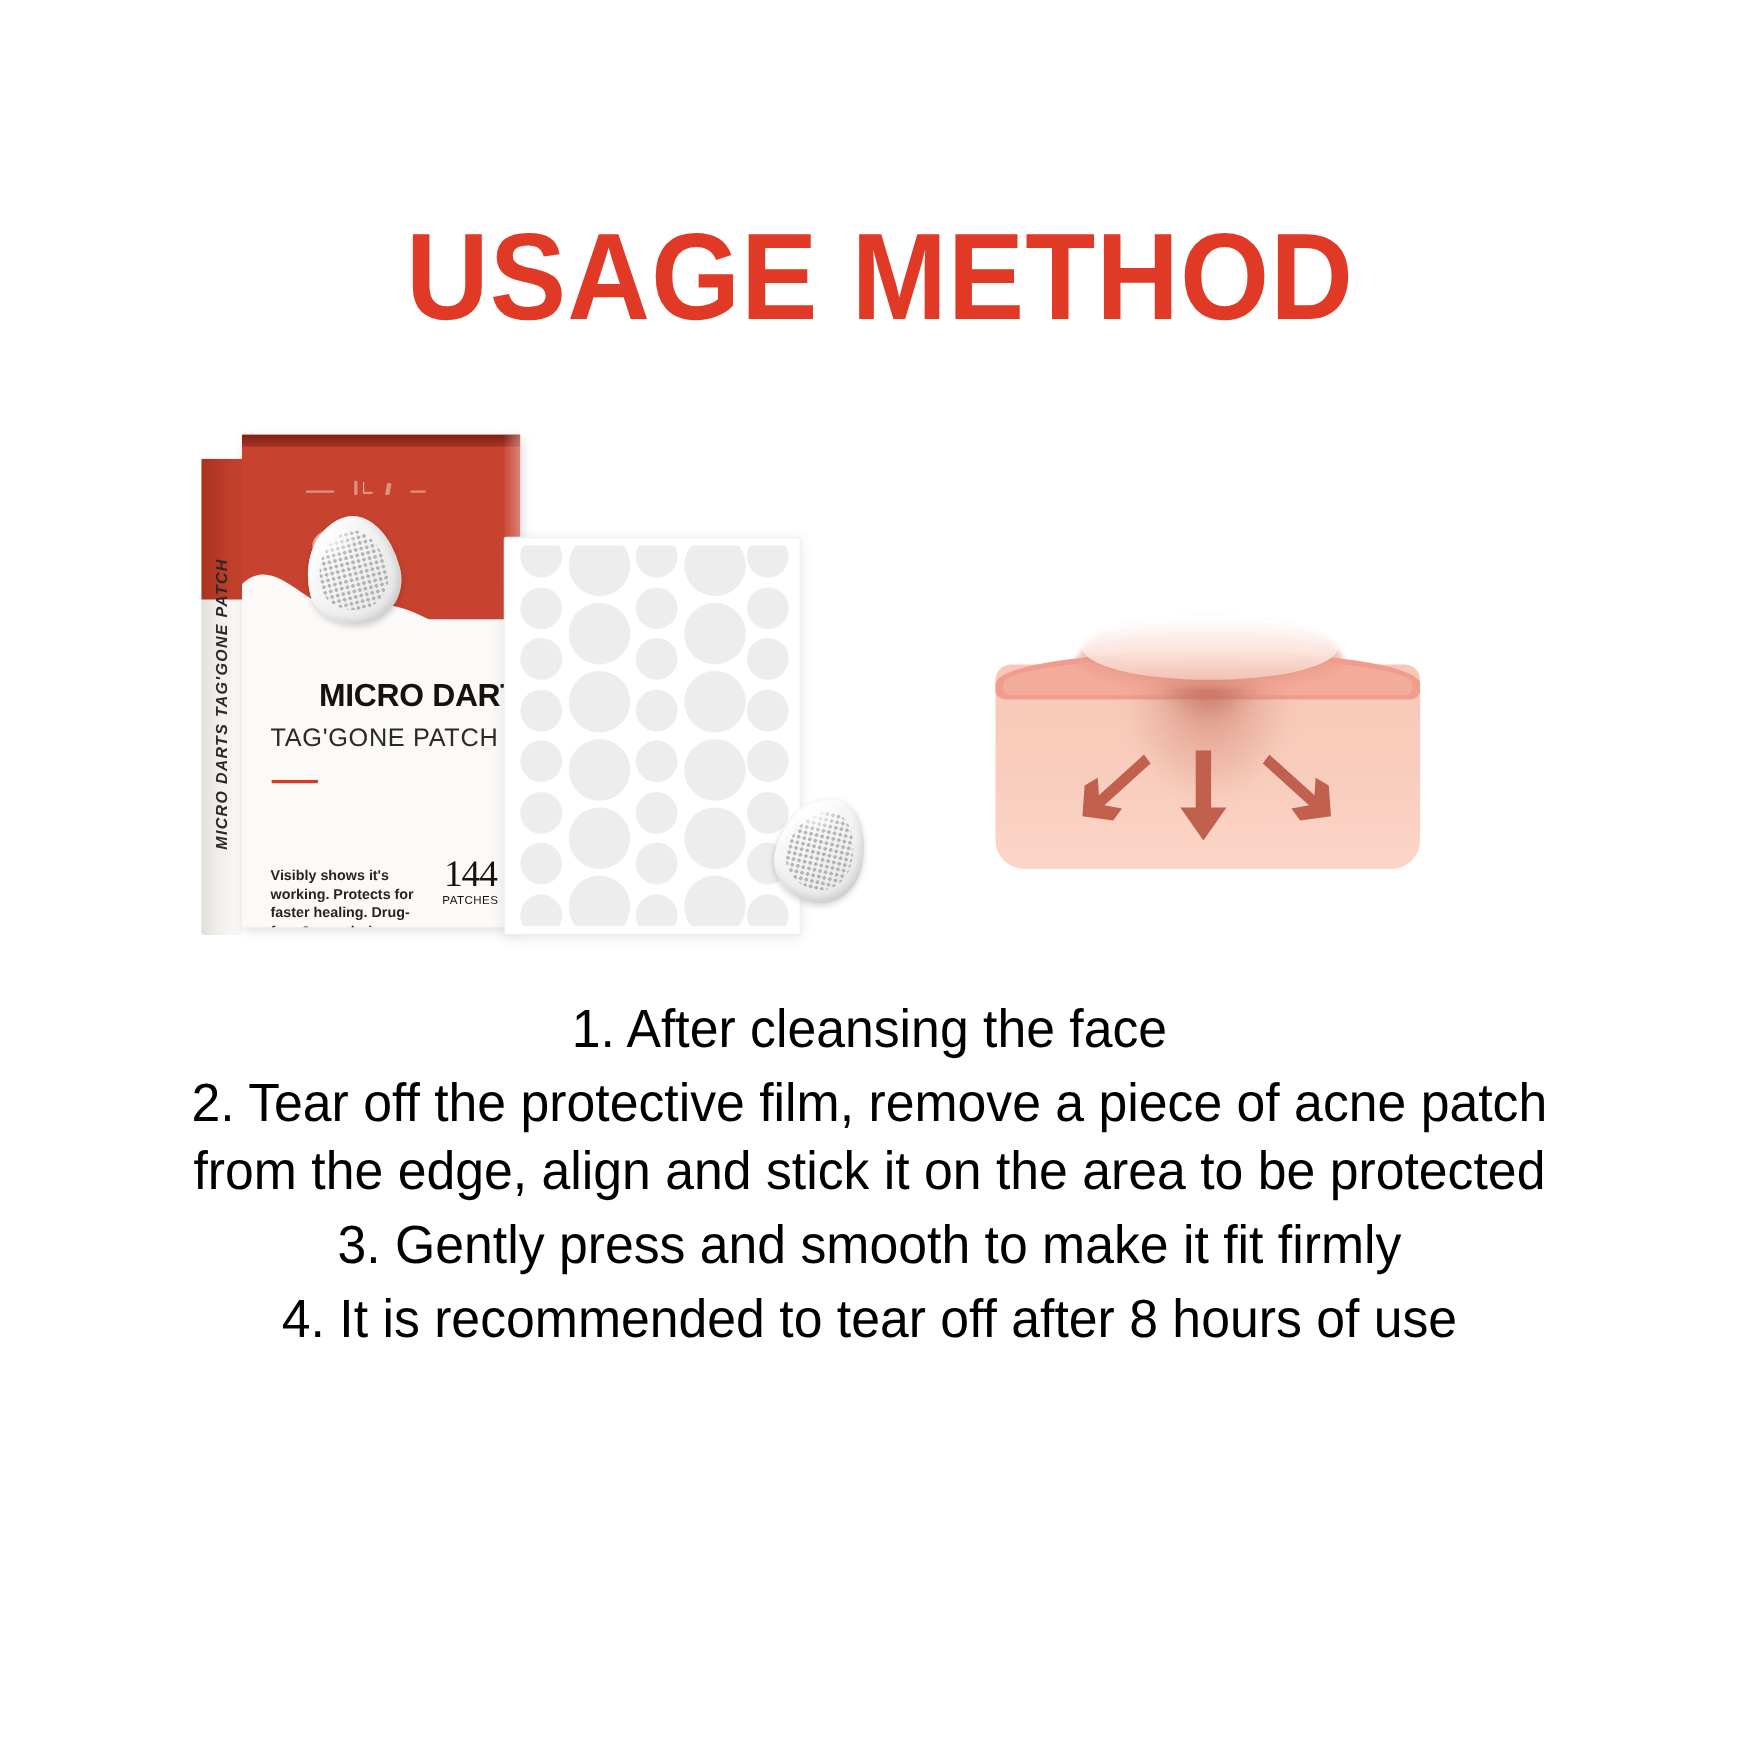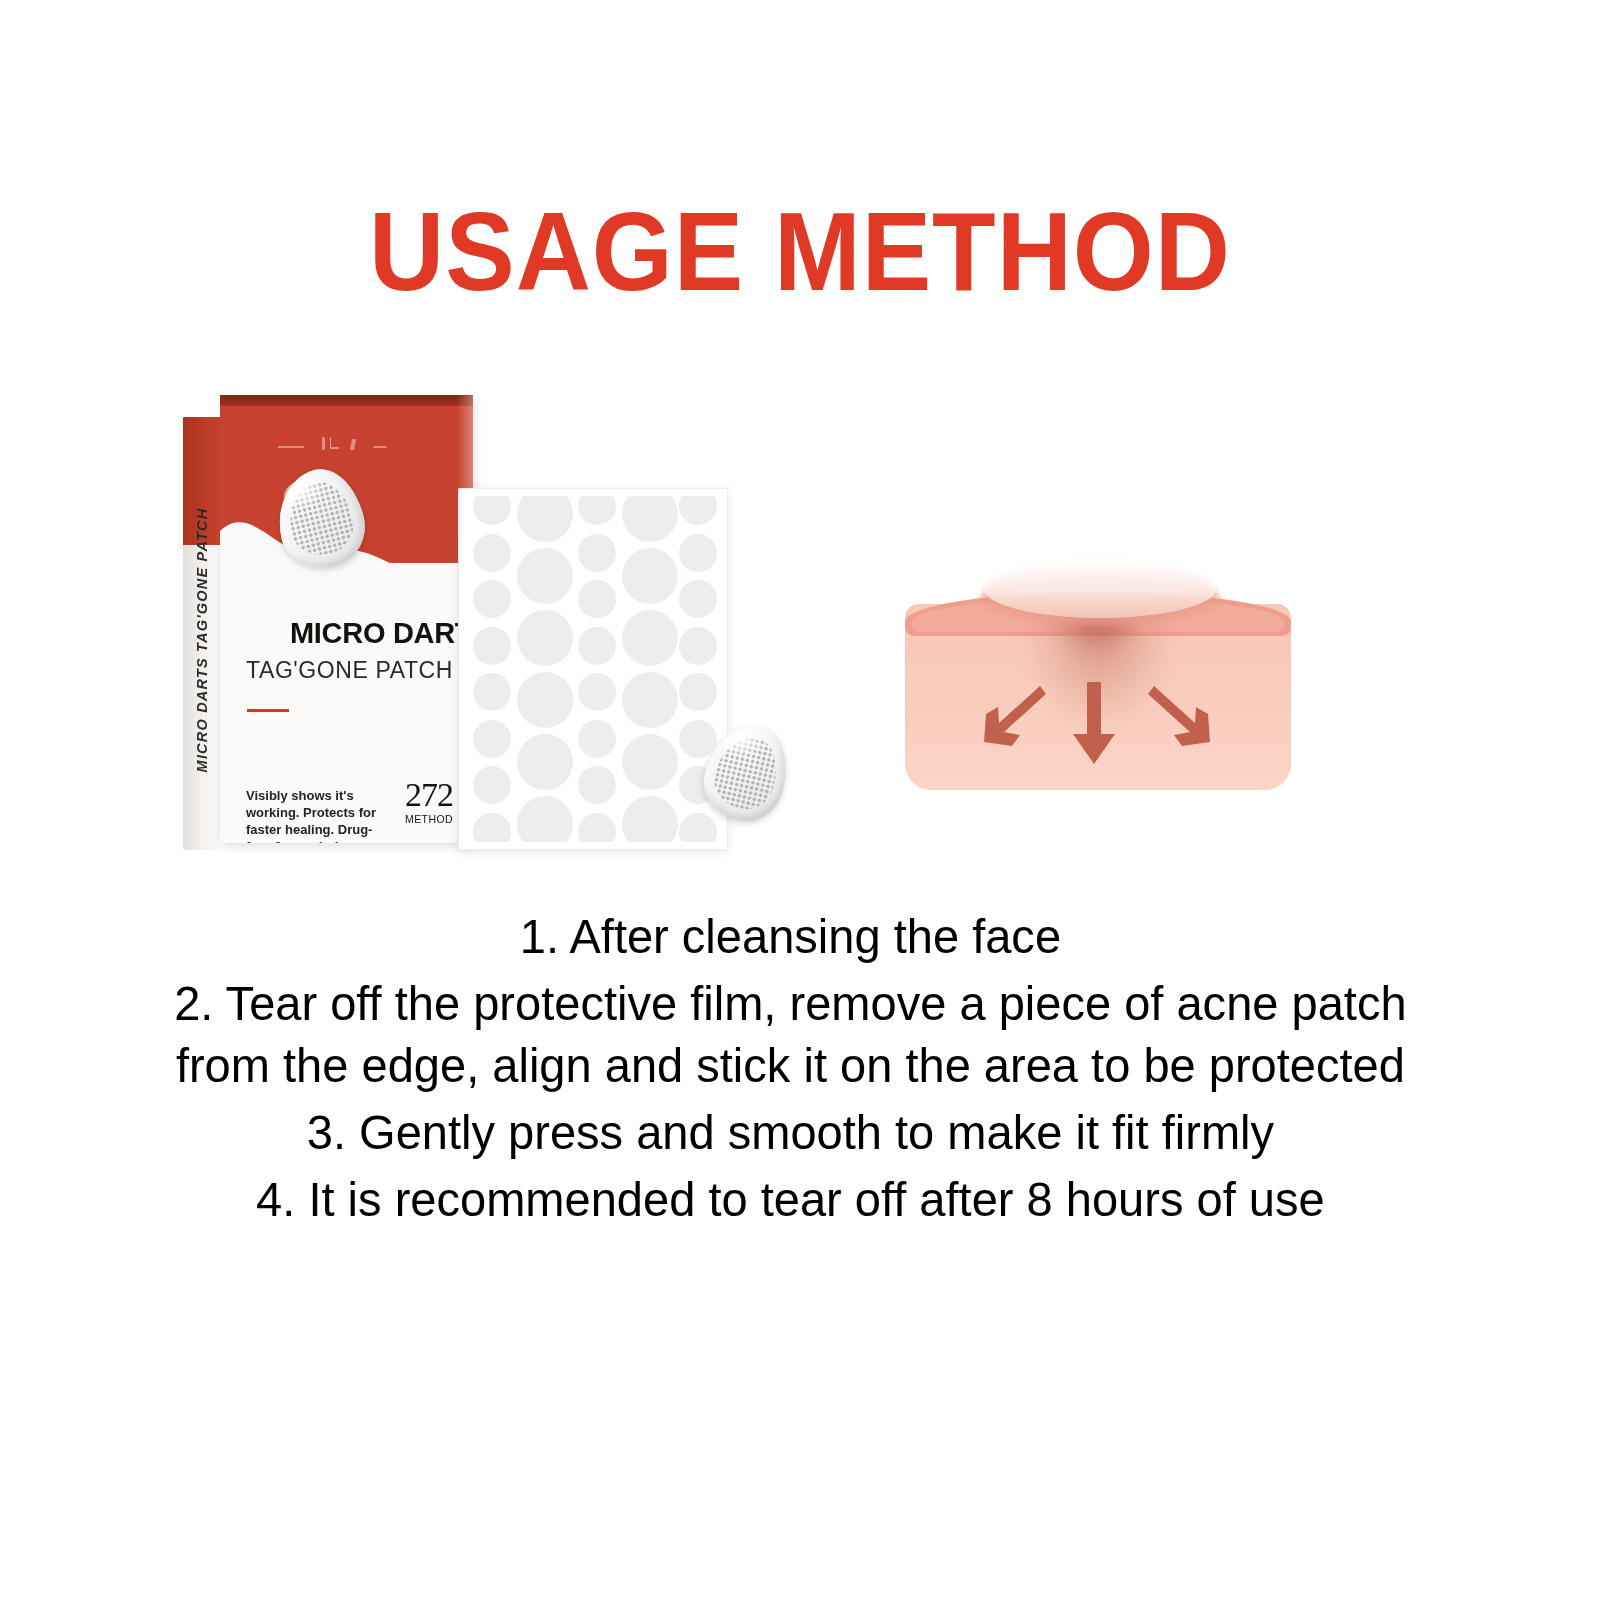--- a/index.html
+++ b/index.html
@@ -429,22 +429,22 @@
         </div>
       </div>
 
       <div class="box-title">MICRO DARTS</div>
       <div class="box-subtitle">TAG'GONE PATCH</div>
       <div class="box-rule"></div>
 
       <div class="box-tagline">Visibly shows it's working. Protects for faster healing. Drug-free &amp; non-drying</div>
 
       <div class="box-count">
-        <span class="num">272</span>
-        <span class="lbl">METHOD</span>
+        <span class="num">144</span>
+        <span class="lbl">PATCHES</span>
       </div>
     </div>
   </div>
 
   <div class="patch-sheet">
     <div class="sheet-inner">
 
     <div class="dot" style="width: 38px; height: 38px; left: 7px; top: -9px; background: rgb(237, 237, 237);"></div>
         <div class="dot" style="width: 38px; height: 38px; left: 7px; top: 37.5714px; background: rgb(237, 237, 237);"></div>
         <div class="dot" style="width: 38px; height: 38px; left: 7px; top: 84.1429px; background: rgb(237, 237, 237);"></div>

